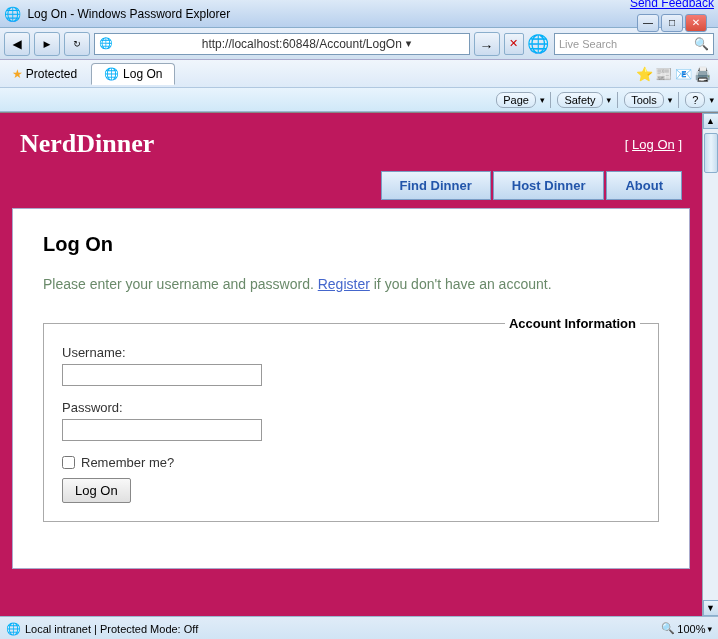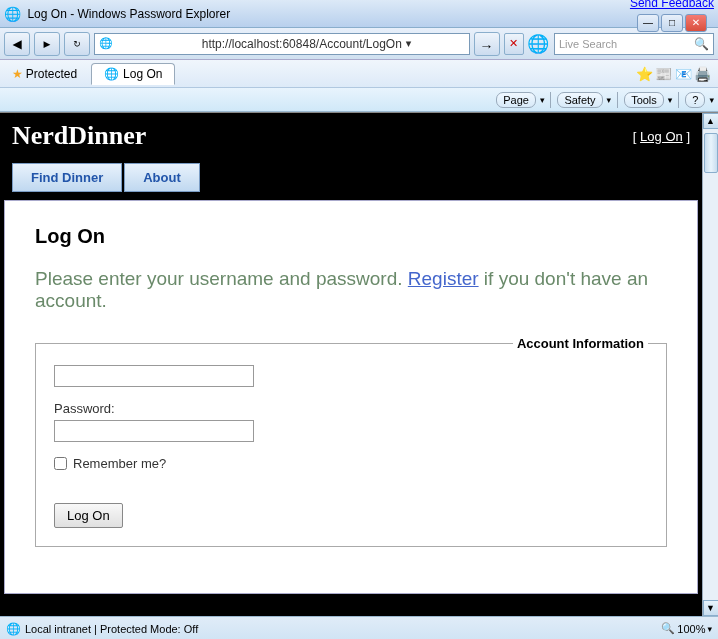--- a/index.html
+++ b/index.html
@@ -179,41 +179,42 @@
       height: 40px;
       background: linear-gradient(to right, #c8ddef, #e8f4fc, #c8ddef);
       border: 1px solid #8aaecc;
       border-radius: 2px;
       position: absolute;
       top: 4px; left: 1px;
     }
 
     
     .nerddinner-page {
-      background: #000000;
-      padding: 0;
+      background: #be185d;
+      padding: 8px;
       height: 100%;
     }
     .nd-header {
       display: flex;
       justify-content: space-between;
       align-items: center;
       padding: 8px 12px;
       margin-bottom: 4px;
     }
     .nd-logo {
       color: #fff;
       font-size: 26px;
       font-weight: bold;
       font-family: Georgia, serif;
     }
     .nd-login-link { color: #fff; font-size: 13px; }
     .nd-login-link a { color: #fff; }
     .nd-nav {
       display: flex;
+      justify-content: flex-end;
       gap: 2px;
       padding: 0 12px;
       margin-bottom: 8px;
     }
     .nd-nav-btn {
       background: linear-gradient(to bottom, #e8f2fc, #c0d8f0);
       border: 1px solid #7a9cc4;
       padding: 6px 18px;
       font-size: 13px;
       cursor: pointer;
@@ -226,21 +227,21 @@
       padding: 24px 30px 30px;
       margin: 0 4px;
     }
     .nd-content h2 {
       font-size: 20px;
       font-weight: bold;
       color: #000;
       margin-bottom: 20px;
     }
     .nd-intro {
-      font-size: 19px;
+      font-size: 14px;
       color: #6a8a6a;
       margin-bottom: 24px;
     }
     .nd-intro a { color: #4466cc; }
     .fieldset {
       border: 1px solid #aaa;
       padding: 14px 18px 18px;
       margin-bottom: 16px;
     }
     .fieldset legend {
@@ -262,21 +263,21 @@
       height: 22px;
       border: 1px solid #999;
       background: #fff;
       padding: 0 4px;
       font-size: 12px;
     }
     .checkbox-row {
       display: flex;
       align-items: center;
       gap: 6px;
-      margin-bottom: 32px;
+      margin-bottom: 8px;
     }
     .checkbox-label { font-size: 13px; color: #333; }
     .submit-btn {
       background: linear-gradient(to bottom, #f8f8f8, #e0e0e0);
       border: 1px solid #888;
       padding: 4px 12px;
       font-size: 13px;
       cursor: pointer;
       border-radius: 2px;
     }
@@ -383,36 +384,38 @@
         <div class="nd-logo">NerdDinner</div>
         <div class="nd-login-link">
           <span>[ </span>
           <a href="#" style="color:#fff;">Log On</a>
           <span> ]</span>
         </div>
       </div>
 
       <div class="nd-nav">
         <button class="nd-nav-btn">Find Dinner</button>
+        <button class="nd-nav-btn">Host Dinner</button>
         <button class="nd-nav-btn">About</button>
       </div>
 
       <div class="nd-content">
         <h2>Log On</h2>
 
         <p class="nd-intro">
           <span>Please enter your username and password. </span>
           <a href="#">Register</a>
           <span> if you don't have an account.</span>
         </p>
 
         <fieldset class="fieldset">
           <legend>Account Information</legend>
 
           <div class="form-field">
+            <label class="form-label">Username:</label>
             <input type="text" class="form-input" style="">
           </div>
 
           <div class="form-field">
             <label class="form-label">Password:</label>
             <input type="password" class="form-input" style="">
           </div>
 
           <div class="checkbox-row">
             <input type="checkbox" style="">

